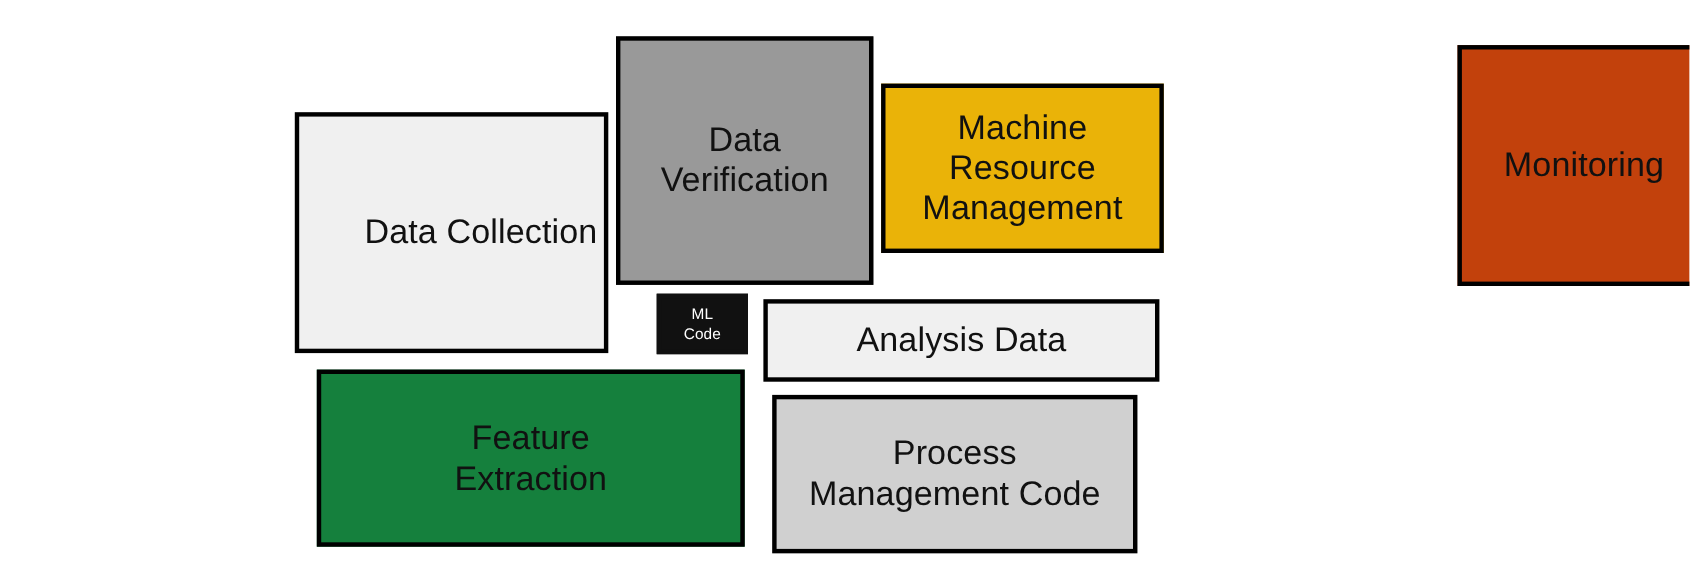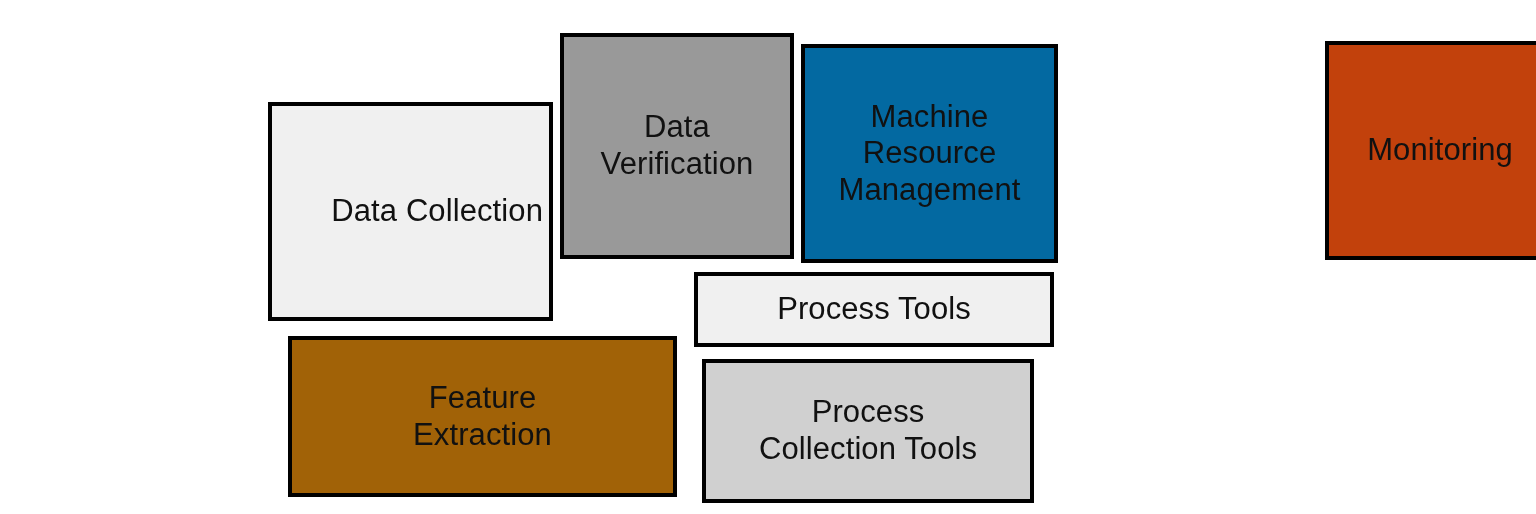--- a/index.html
+++ b/index.html
@@ -36,34 +36,34 @@
   .n-configuration {
     left: 6px;  top: 75px;  width: 256px; height: 303px;
     background: #ffffff; font-size: 31px;
   }
   .n-data-collection {
     left: 268px; top: 102px; width: 285px; height: 219px;
     background: #f0f0f0; font-size: 31px; justify-content: flex-end;
   }
   .n-feature-extraction {
     left: 288px; top: 336px; width: 389px; height: 161px;
-    background: #a16207; font-size: 31px;
+    background: #15803d; font-size: 31px;
   }
   .n-data-verification {
     left: 560px; top: 33px;  width: 234px; height: 226px;
     background: #999999; font-size: 31px;
   }
   .n-ml-code {
     left: 597px; top: 267px; width: 83px;  height: 55px;
     background: #111111; color: #ffffff; border-color: #111111;
     font-size: 14px; line-height: 1.25;
   }
   .n-machine-resource-management {
-    left: 801px; top: 44px;  width: 257px; height: 219px;
-    background: #0369a1; font-size: 31px;
+    left: 801px; top: 76px;  width: 257px; height: 154px;
+    background: #eab308; font-size: 31px;
   }
   .n-analysis-tools {
     left: 694px; top: 272px; width: 360px; height: 75px;
     background: #f0f0f0; font-size: 31px;
   }
   .n-process-management-tools {
     left: 702px; top: 359px; width: 332px; height: 144px;
     background: #d0d0d0; font-size: 31px;
   }
   .n-serving-infrastructure {
@@ -92,34 +92,38 @@
   <div class="node n-feature-extraction">
     <span class="node-label">Feature
 Extraction</span>
   </div>
 
   <div class="node n-data-verification">
     <span class="node-label">Data
 Verification</span>
   </div>
 
+  <div class="node n-ml-code">
+    <span class="node-label">ML
+Code</span>
+  </div>
 
   <div class="node n-machine-resource-management">
     <span class="node-label">Machine
 Resource
 Management</span>
   </div>
 
   <div class="node n-analysis-tools">
-    <span class="node-label">Process Tools</span>
+    <span class="node-label">Analysis Data</span>
   </div>
 
   <div class="node n-process-management-tools">
     <span class="node-label">Process
-Collection Tools</span>
+Management Code</span>
   </div>
 
 
   <div class="node n-monitoring">
     <span class="node-label">Monitoring</span>
   </div>
 
 </div>
 
 </body></html>

